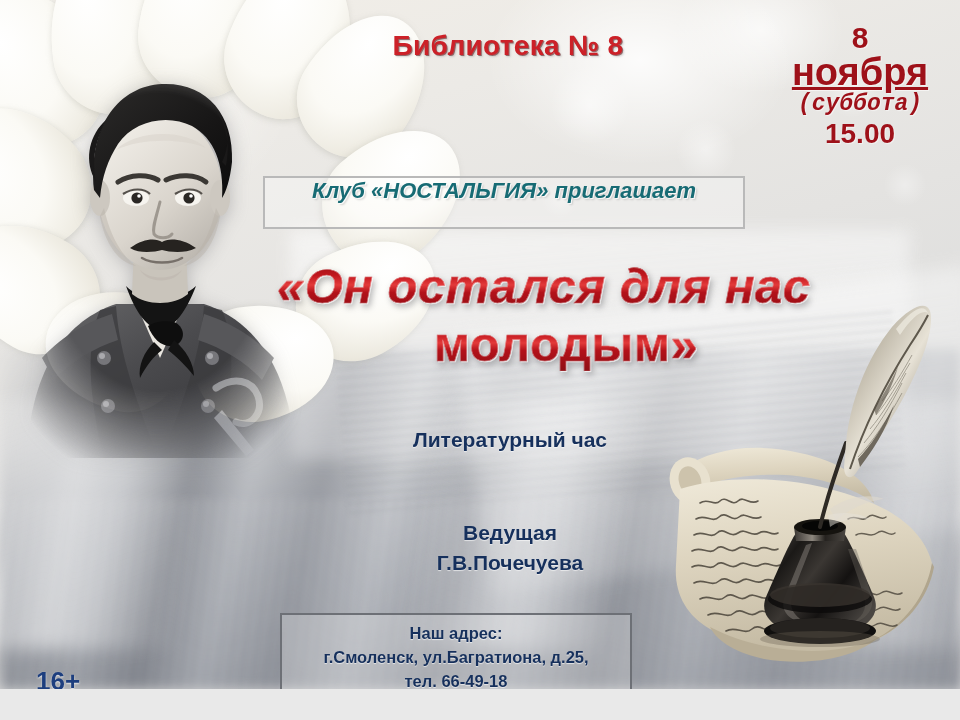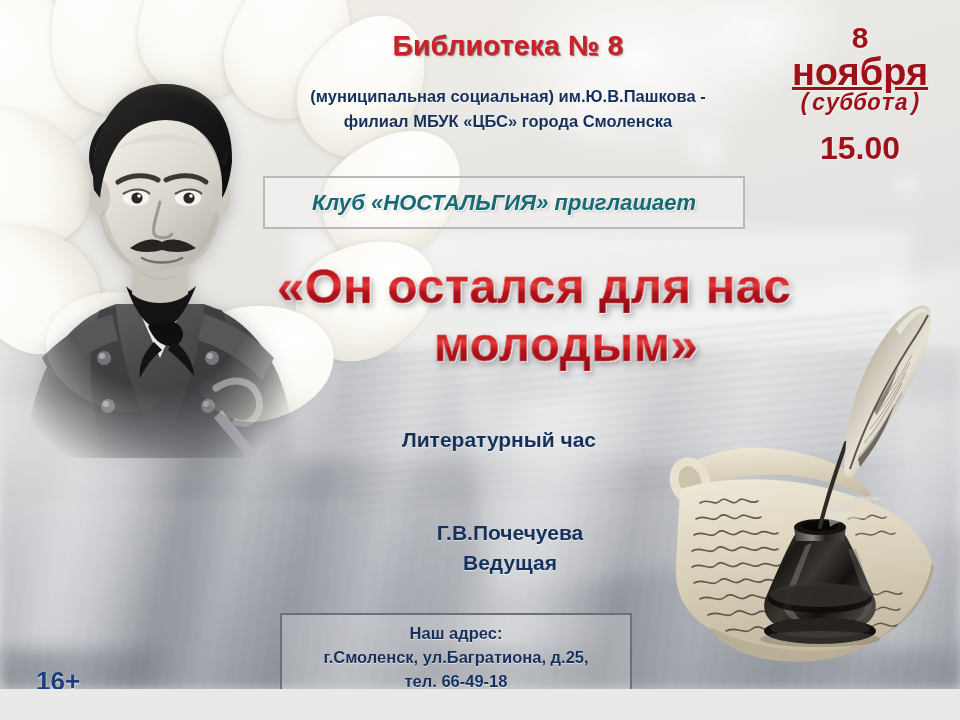--- a/index.html
+++ b/index.html
@@ -112,49 +112,49 @@
   }
 
   .datebox{
     position:absolute;left:770px;top:22px;width:180px;text-align:center;
     color:#9e1119;font-weight:bold;line-height:1.04;
     text-shadow:1px 1px 1px rgba(255,255,255,.55);
   }
   .d-day{font-size:30px;display:block;}
   .d-month{font-size:38px;display:block;text-decoration:underline;}
   .d-weekday{font-size:23px;display:block;font-style:italic;font-family:Liberation Mono, monospace;}
-  .d-time{font-size:32px;display:block;margin-top:15px;}
+  .d-time{font-size:28px;display:block;margin-top:2px;}
 
   .clubbox{
     position:absolute;left:263px;top:176px;width:478px;height:49px;
     border:2px solid #b9b9b9;background:rgba(255,255,255,.30);
-    display:flex;align-items:center;justify-content:center;
+    display:flex;justify-content:center;
   }
   .clubbox span{
     font-size:22px;font-weight:bold;font-style:italic;color:#176b74;
     text-shadow:1px 1px 0 rgba(255,255,255,.85), 2px 2px 2px rgba(130,130,130,.30);
     white-space:nowrap;
   }
 
   .maintitle{
     position:absolute;left:255px;top:258px;width:640px;
     font-size:49px;font-weight:bold;line-height:1.18;letter-spacing:.5px;
   }
   .mt-line{display:block;}
-  .mt-1{text-align:left;padding-left:22px;}
+  .mt-1{text-align:left;padding-left:22px;font-style:italic;}
   .mt-2{text-align:center;padding-right:18px;}
   .mt-line span{
     background:linear-gradient(180deg,#8d0e14 0%,#c0161d 30%,#e33a3a 48%,#b3121a 62%,#8e0d13 100%);
     -webkit-background-clip:text;background-clip:text;color:transparent;
     -webkit-text-stroke:0.6px rgba(255,255,255,.35);
     filter:drop-shadow(1px 1px 0 rgba(255,255,255,.65)) drop-shadow(2px 3px 3px rgba(90,90,95,.45));
   }
 
   .lithour{
-    position:absolute;left:239px;top:425px;width:520px;text-align:center;
+    position:absolute;left:250px;top:425px;width:520px;text-align:center;
     font-size:21px;font-weight:bold;color:#16305c;line-height:1.42;
     text-shadow:0 1px 1px rgba(255,255,255,.6);
   }
   .host{
     position:absolute;left:250px;top:518px;width:520px;text-align:center;
     font-size:21px;font-weight:bold;color:#16305c;line-height:1.42;
     text-shadow:0 1px 1px rgba(255,255,255,.6);
   }
 
   .addrbox{
@@ -394,24 +394,20 @@
 
       <path d="M198 162 C210 150 224 128 234 108 C226 134 212 154 200 170 Z" fill="#4c463b" opacity=".75"></path>
       <path d="M214 112 C222 100 230 86 238 70 C232 90 224 106 216 118 Z" fill="#554e42" opacity=".6"></path>
 
       <path d="M236 32 C252 12 264 6 268 16 C262 12 252 20 240 38 Z" fill="#efece3" opacity=".7"></path>
     </svg>
   </div>
 
   <div class="lib-title">Библиотека № 8</div>
 
-  <div class="lib-sub">
-    <div>(муниципальная социальная)  им.Ю.В.Пашкова -</div>
-    <div>филиал МБУК «ЦБС» города Смоленска</div>
-  </div>
 
   <div class="datebox">
     <span class="d-day">8</span>
     <span class="d-month">ноября</span>
     <span class="d-weekday">(суббота)</span>
     <span class="d-time">15.00</span>
   </div>
 
   <div class="clubbox">
     <span>Клуб «НОСТАЛЬГИЯ» приглашает</span>
@@ -420,22 +416,22 @@
   <div class="maintitle">
     <span class="mt-line mt-1"><span>«Он остался для нас</span></span>
     <span class="mt-line mt-2"><span>молодым»</span></span>
   </div>
 
   <div class="lithour">
     <div>Литературный час</div>
   </div>
 
   <div class="host">
+    <div>Ведущая</div>
     <div>Г.В.Почечуева</div>
-    <div>Ведущая</div>
   </div>
 
   <div class="addrbox">
     <div>Наш адрес:</div>
     <div>г.Смоленск, ул.Багратиона, д.25,</div>
     <div>тел. 66-49-18</div>
   </div>
 
   <div class="agemark">16+</div>
 

